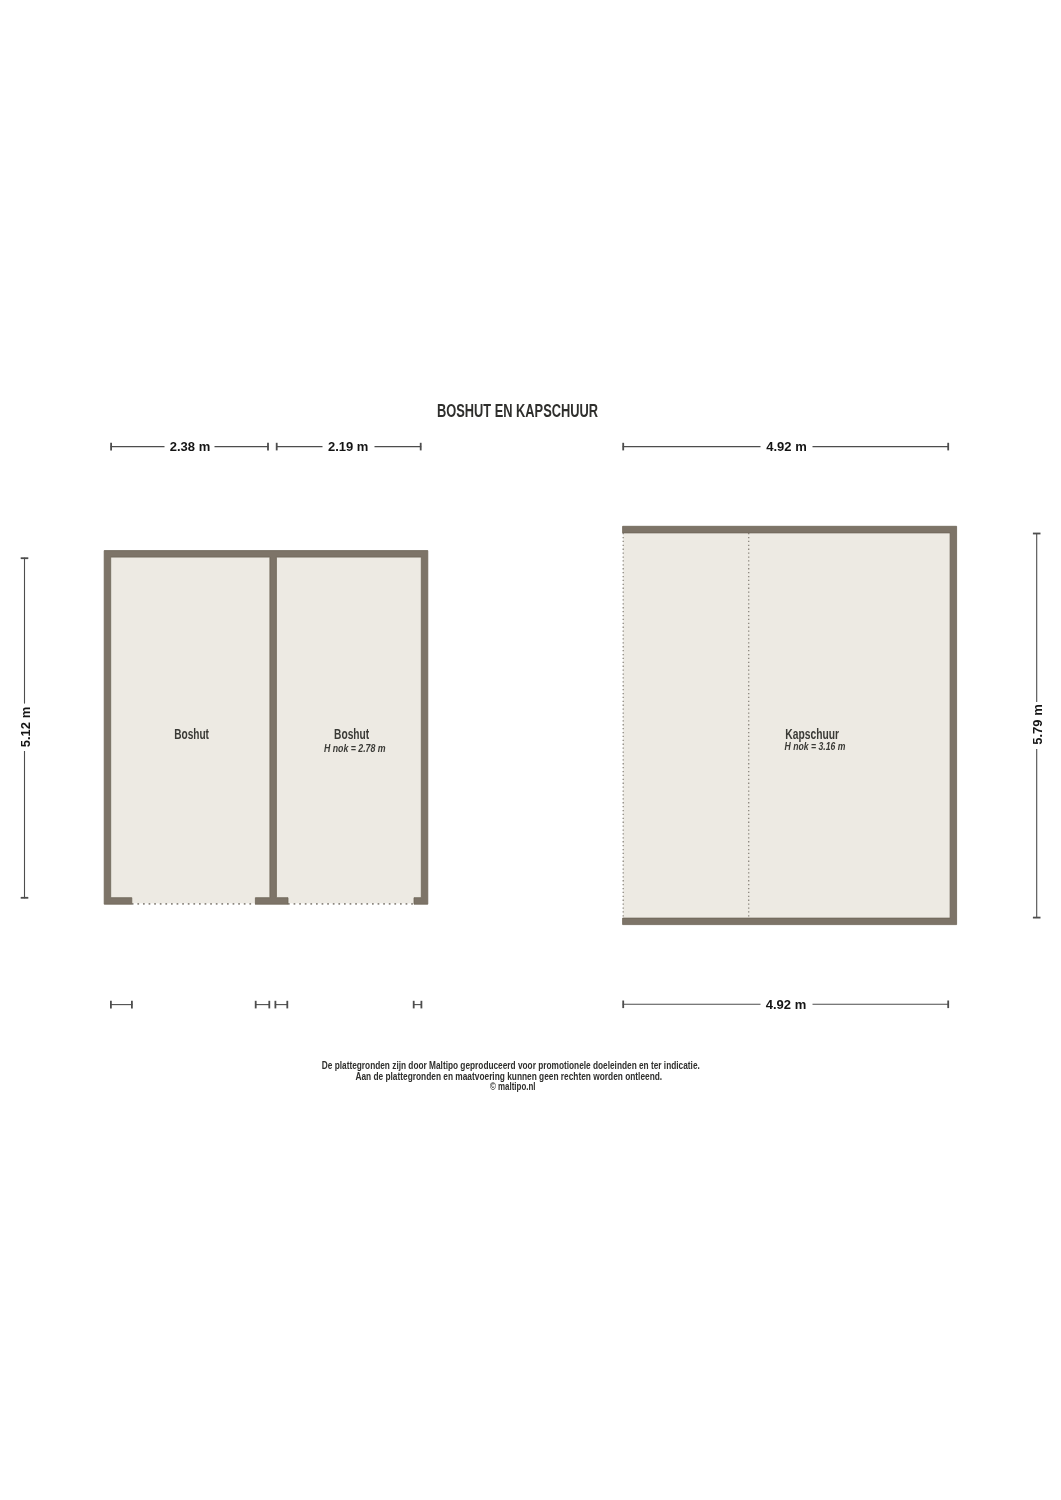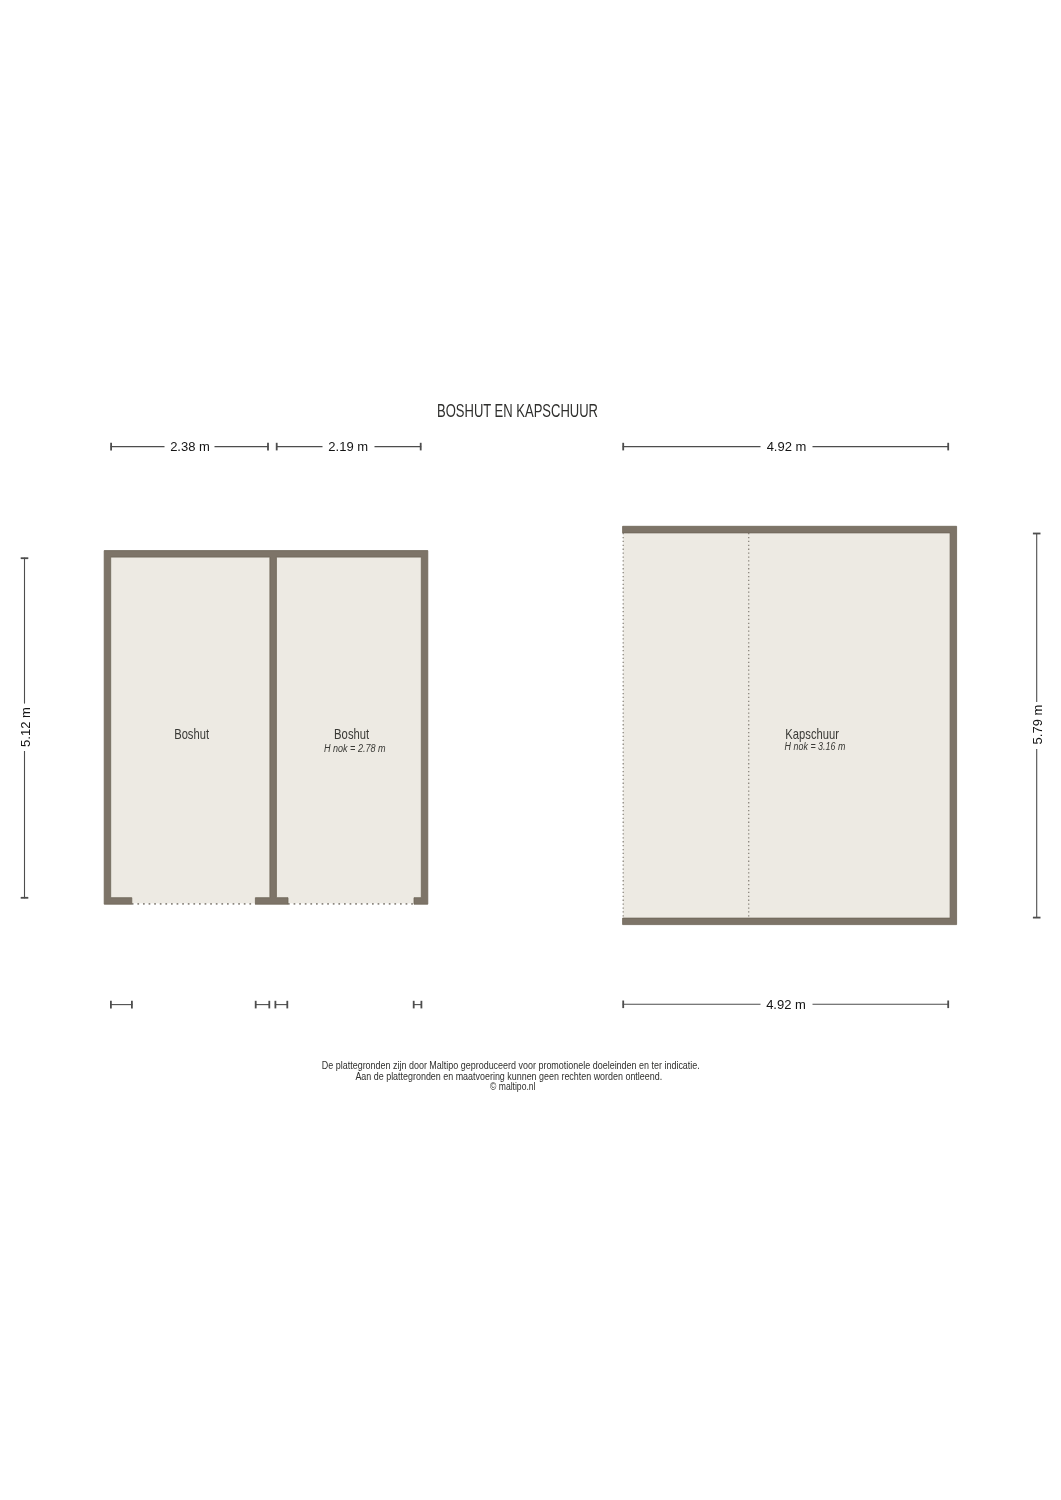--- a/index.html
+++ b/index.html
@@ -1,16 +1,16 @@
 <!DOCTYPE html>
 <html><head>
 <meta charset="utf-8">
 <style>
   html,body{margin:0;padding:0;background:#ffffff;}
-  .page{position:relative;width:1061px;height:1500px;background:#ffffff;overflow:hidden;}
+  .page{position:relative;width:1061px;height:1500px;background:#ffffff;overflow:hidden;font-weight:bold;}
   svg{display:block;}
   text{font-family:"Liberation Sans", sans-serif;}
 </style>
 </head>
 <body>
 <div class="page">
 <svg width="1061" height="1500" viewBox="0 0 1061 1500" xmlns="http://www.w3.org/2000/svg">
 
   <rect x="0" y="0" width="1061" height="1500" fill="#ffffff"></rect>
 

